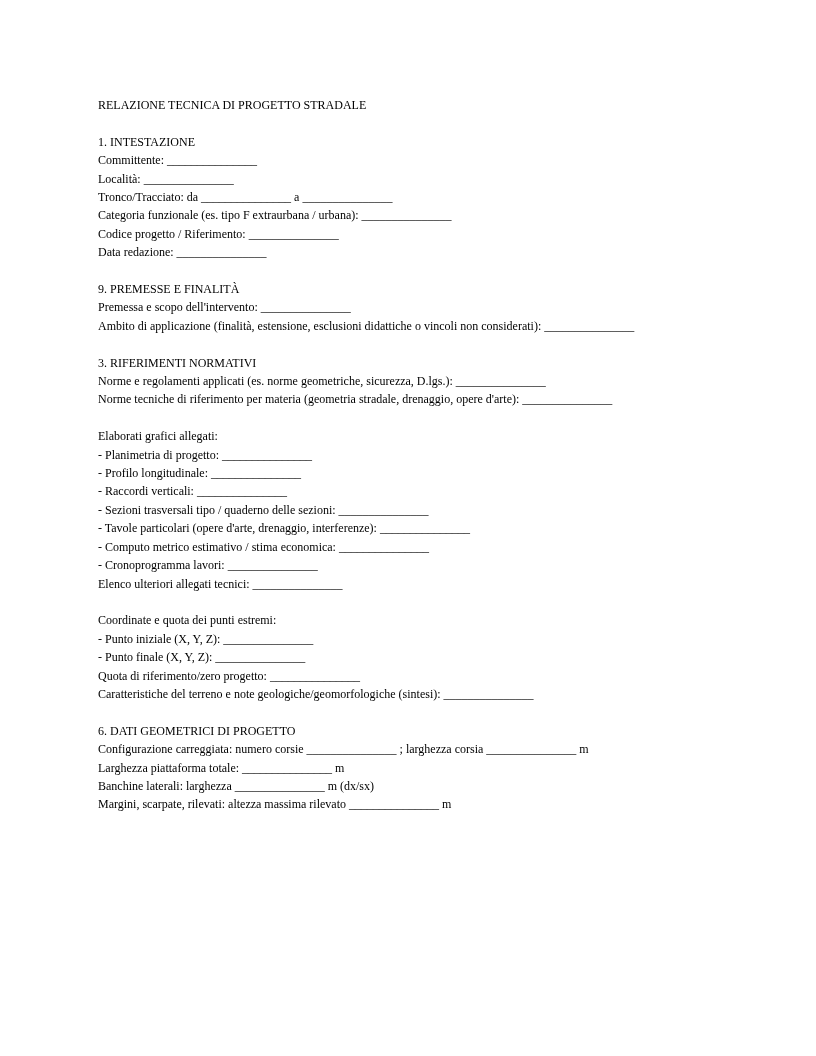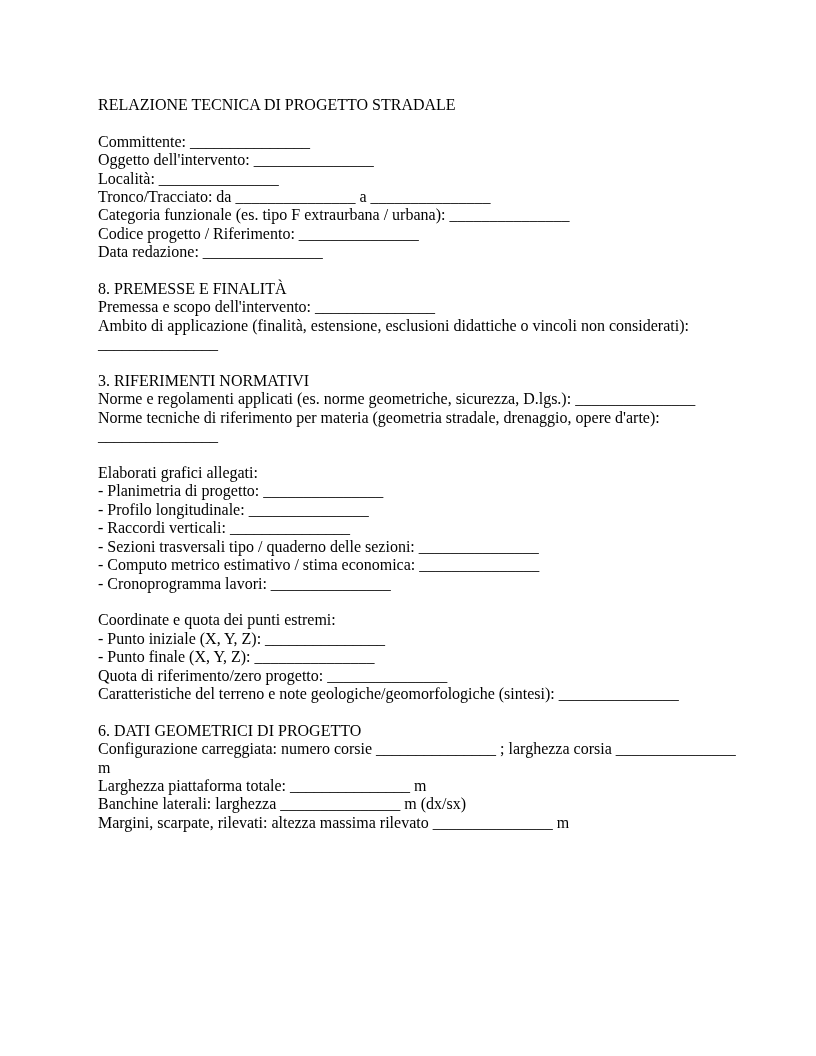--- a/index.html
+++ b/index.html
@@ -13,21 +13,21 @@
     height: 1056px;
     background: #ffffff;
     overflow: hidden;
   }
   .content {
     position: absolute;
     left: 98px;
     top: 96px;
     width: 640px;
     font-family: "Liberation Serif", "DejaVu Serif", serif;
-    font-size: 16px;
+    font-size: 12px;
     line-height: 18.4px;
     color: #000000;
     -webkit-font-smoothing: antialiased;
   }
   .content p {
     margin: 0;
     padding: 0;
   }
   .doc-title {
     margin: 0 0 18.4px 0 !important;
@@ -38,49 +38,51 @@
 </style>
 </head>
 <body>
 
 <div class="page">
   <div class="content">
 
     <p class="doc-title">RELAZIONE TECNICA DI PROGETTO STRADALE</p>
 
     <div class="doc-section">
+      <p>1. INTESTAZIONE</p>
       <p>Committente: _______________</p>
-      <p>Oggetto dell'intervento: _______________</p>
       <p>Località: _______________</p>
       <p>Tronco/Tracciato: da _______________ a _______________</p>
       <p>Categoria funzionale (es. tipo F extraurbana / urbana): _______________</p>
       <p>Codice progetto / Riferimento: _______________</p>
       <p>Data redazione: _______________</p>
     </div>
 
     <div class="doc-section">
-      <p>8. PREMESSE E FINALITÀ</p>
+      <p>9. PREMESSE E FINALITÀ</p>
       <p>Premessa e scopo dell'intervento: _______________</p>
       <p>Ambito di applicazione (finalità, estensione, esclusioni didattiche o vincoli non considerati): _______________</p>
     </div>
 
     <div class="doc-section">
       <p>3. RIFERIMENTI NORMATIVI</p>
       <p>Norme e regolamenti applicati (es. norme geometriche, sicurezza, D.lgs.): _______________</p>
       <p>Norme tecniche di riferimento per materia (geometria stradale, drenaggio, opere d'arte): _______________</p>
     </div>
 
     <div class="doc-section">
       <p>Elaborati grafici allegati:</p>
       <p>- Planimetria di progetto: _______________</p>
       <p>- Profilo longitudinale: _______________</p>
       <p>- Raccordi verticali: _______________</p>
       <p>- Sezioni trasversali tipo / quaderno delle sezioni: _______________</p>
+      <p>- Tavole particolari (opere d'arte, drenaggio, interferenze): _______________</p>
       <p>- Computo metrico estimativo / stima economica: _______________</p>
       <p>- Cronoprogramma lavori: _______________</p>
+      <p>Elenco ulteriori allegati tecnici: _______________</p>
     </div>
 
     <div class="doc-section">
       <p>Coordinate e quota dei punti estremi:</p>
       <p>- Punto iniziale (X, Y, Z): _______________</p>
       <p>- Punto finale (X, Y, Z): _______________</p>
       <p>Quota di riferimento/zero progetto: _______________</p>
       <p>Caratteristiche del terreno e note geologiche/geomorfologiche (sintesi): _______________</p>
     </div>
 

